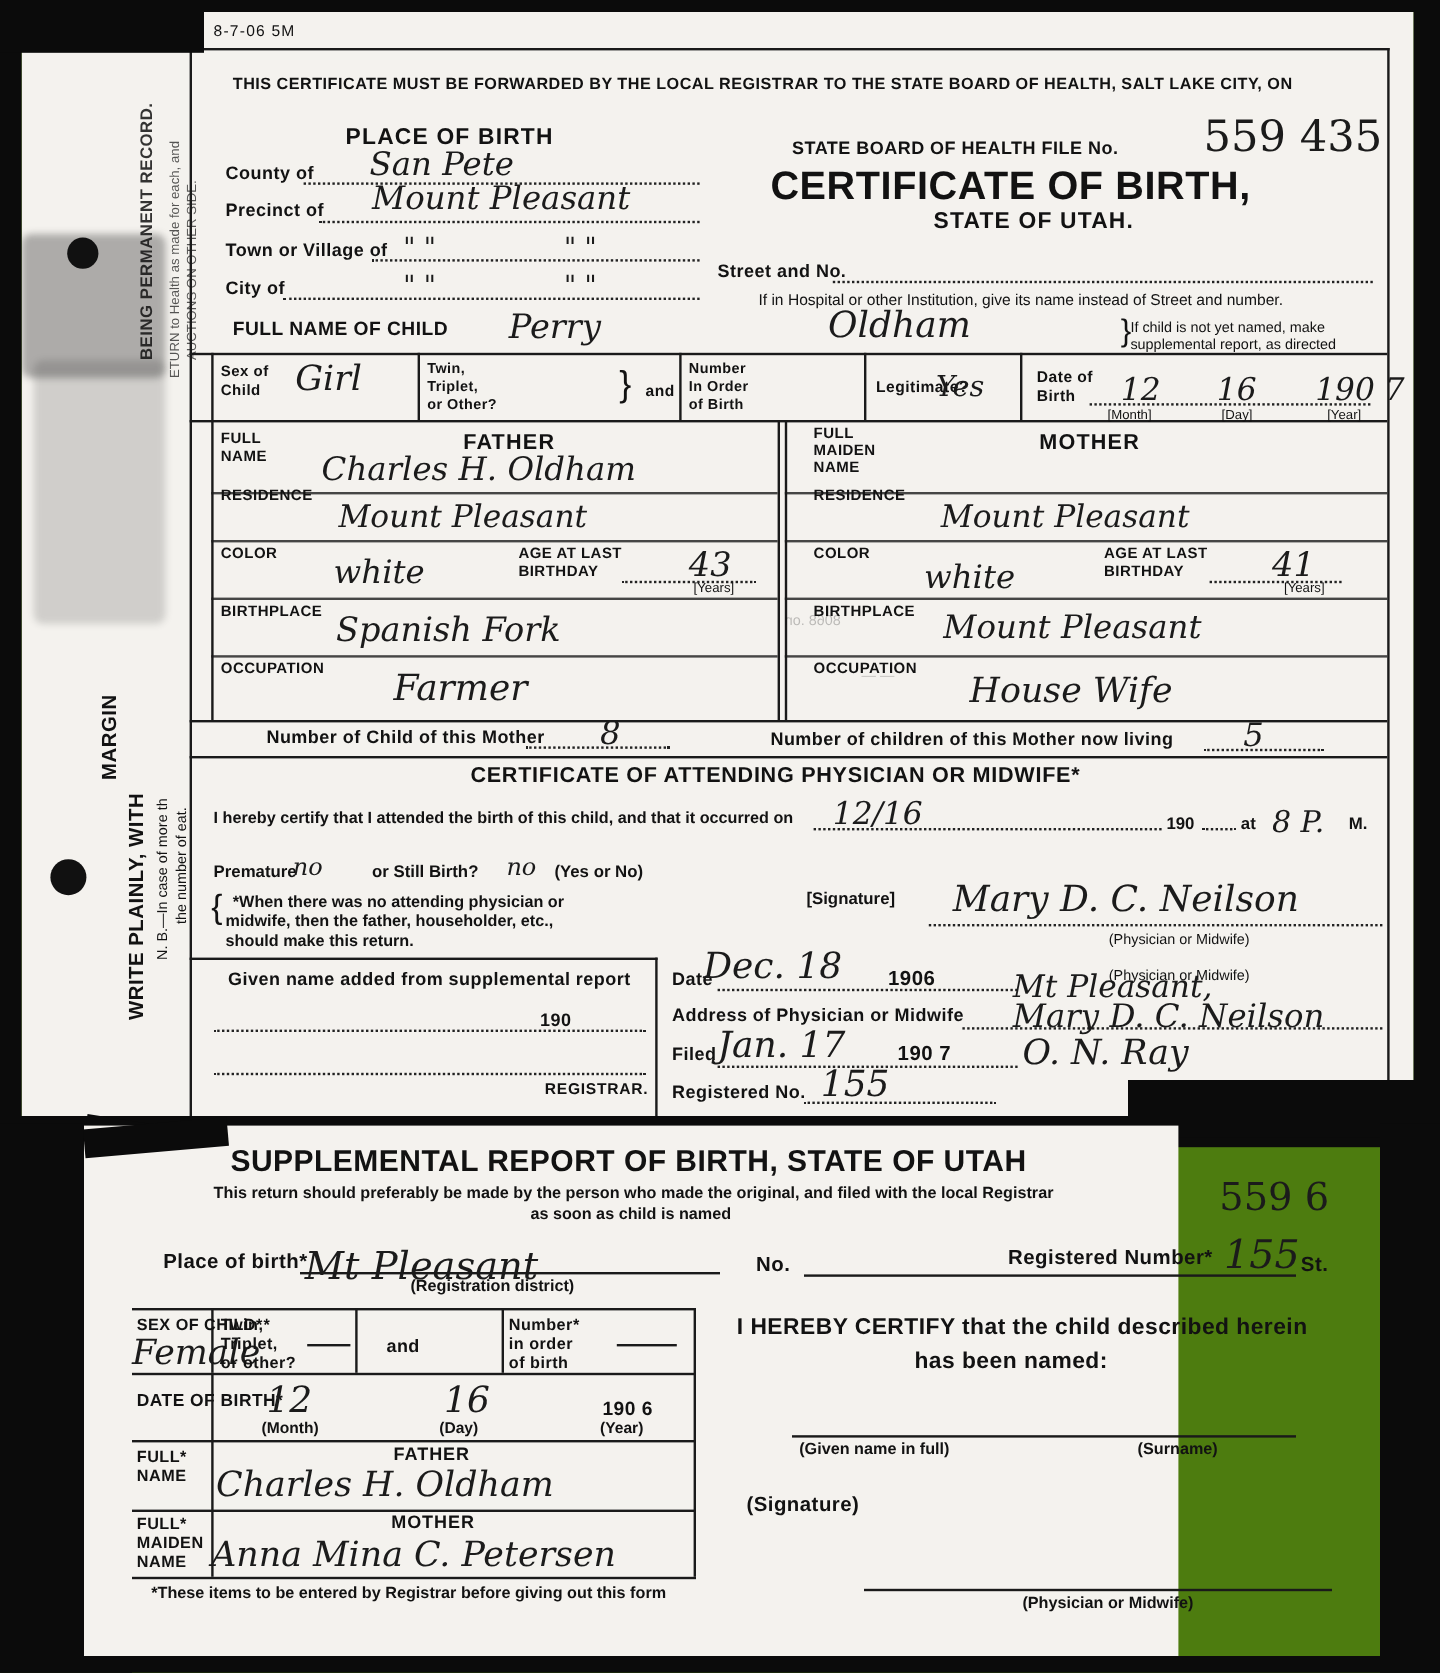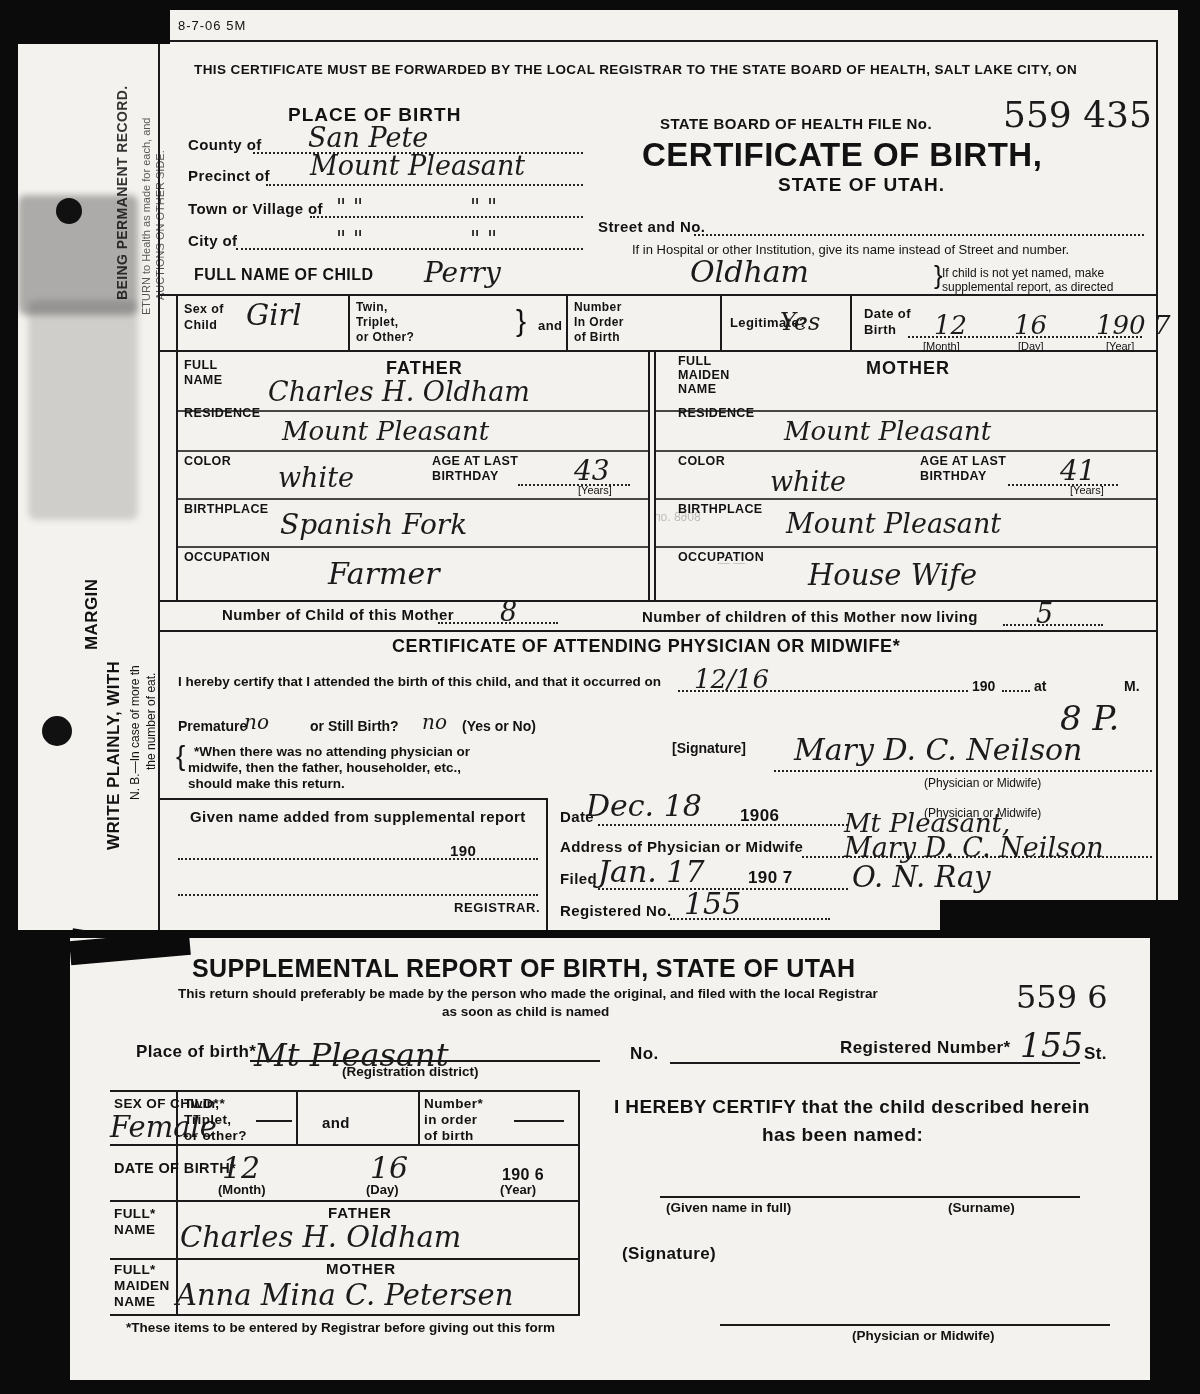--- a/index.html
+++ b/index.html
@@ -7,21 +7,21 @@
 
   
   .scan{position:absolute;inset:0;background:#4d7c0f;}
 
   .cert{
     position:absolute;left:18px;top:10px;width:1160px;height:930px;
     background:#f4f2ee;
   }
 
   .supp{
-    position:absolute;left:70px;top:938px;width:1080px;height:450px;
+    position:absolute;left:70px;top:938px;width:912px;height:450px;
     background:#f4f2ee;
   }
 
   
   .tear{position:absolute;background:#0b0b0b;}
   .blotch{position:absolute;background:#111;border-radius:50%;}
 
   
   .t{position:absolute;white-space:nowrap;color:#121212;}
   .print{font-family:"Liberation Sans",sans-serif;font-weight:700;letter-spacing:.4px;}
@@ -203,21 +203,21 @@
     <div class="t hand" style="left:1018px;top:588px;font-size:27px;">5</div>
 
     <div class="t print" style="left:374px;top:626px;font-size:18px;letter-spacing:.6px;">CERTIFICATE OF ATTENDING PHYSICIAN OR MIDWIFE*</div>
 
     <div class="t printn" style="left:160px;top:664px;font-size:13.5px;font-weight:700;">I hereby certify that I attended the birth of this child, and that it occurred on</div>
     <div class="dots" style="position:absolute;left:660px;top:680px;width:290px;"></div>
     <div class="t hand" style="left:676px;top:654px;font-size:26px;">12/16</div>
     <div class="t printn" style="left:954px;top:668px;font-size:14px;font-weight:700;">190</div>
     <div class="dots" style="position:absolute;left:984px;top:680px;width:28px;"></div>
     <div class="t printn" style="left:1016px;top:668px;font-size:14px;font-weight:700;">at</div>
-    <div class="t hand" style="left:1042px;top:660px;font-size:34px;margin-top:28px;">8 P.</div>
+    <div class="t hand" style="left:1042px;top:660px;font-size:25px;">8 P.</div>
     <div class="t printn" style="left:1106px;top:668px;font-size:14px;font-weight:700;">M.</div>
 
     <div class="t printn" style="left:160px;top:708px;font-size:14px;font-weight:700;">Premature</div>
     <div class="t hand" style="left:226px;top:700px;font-size:20px;">no</div>
     <div class="t printn" style="left:292px;top:708px;font-size:14px;font-weight:700;">or Still Birth?</div>
     <div class="t hand" style="left:404px;top:700px;font-size:20px;">no</div>
     <div class="t printn" style="left:444px;top:708px;font-size:14px;font-weight:700;">(Yes or No)</div>
 
     <div class="t printn" style="left:158px;top:730px;font-size:28px;">{</div>
     <div class="t printn" style="left:176px;top:734px;font-size:13.5px;font-weight:700;">*When there was no attending physician or</div>

